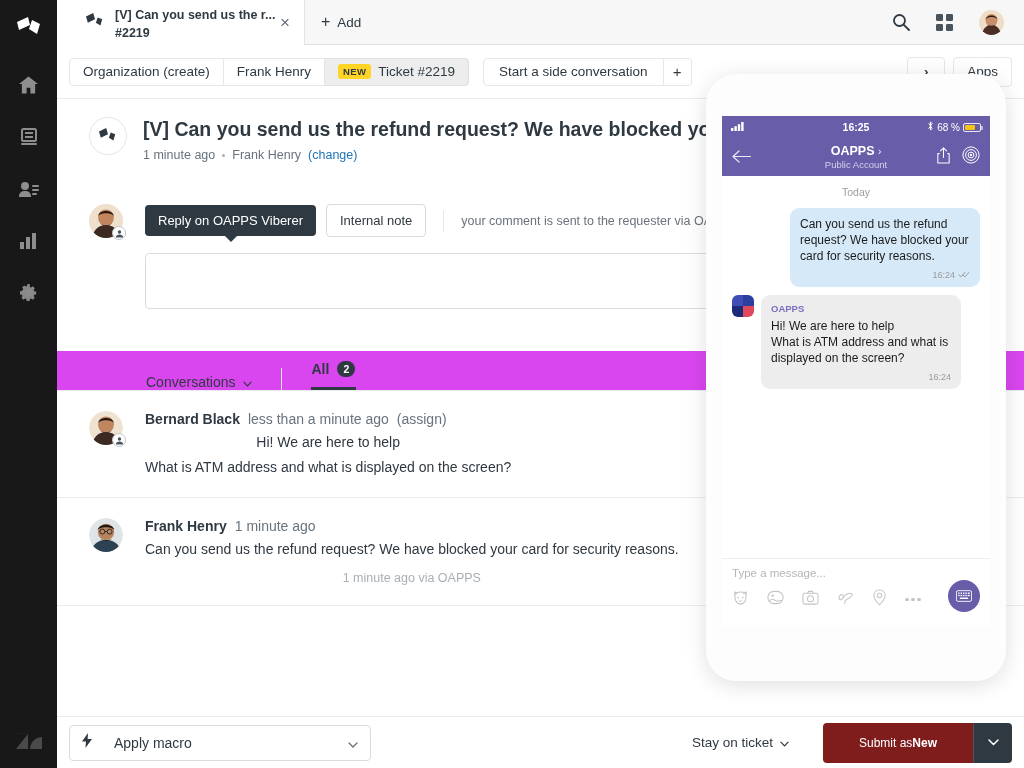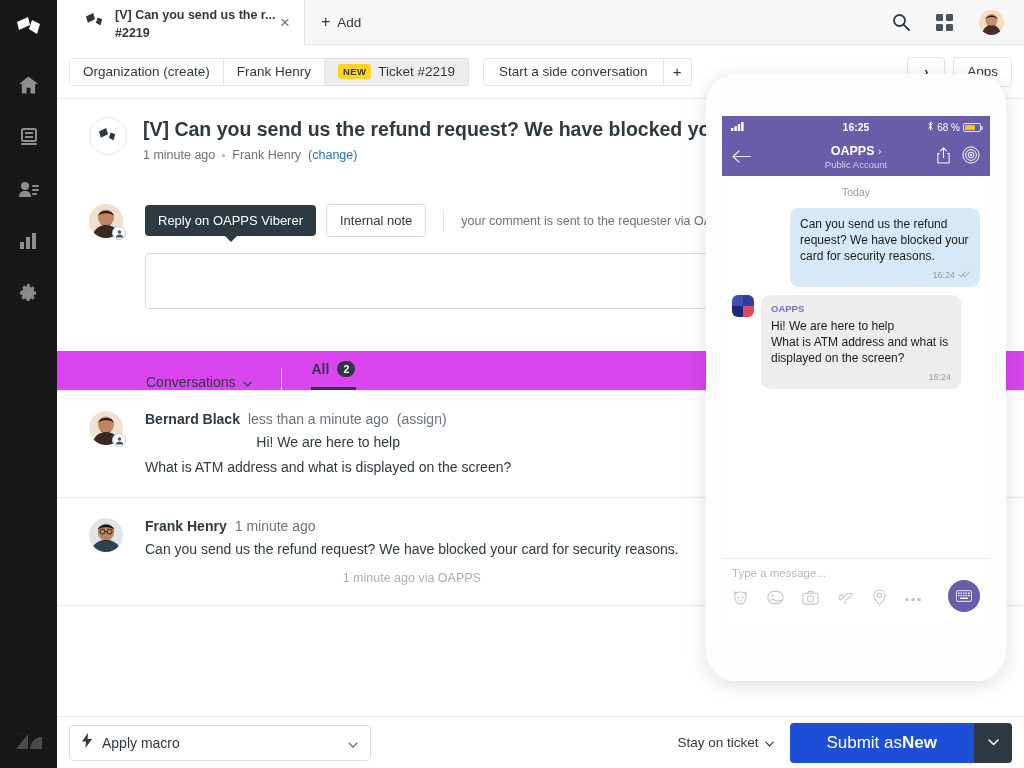--- a/index.html
+++ b/index.html
@@ -186,30 +186,30 @@
   .ev-foot { font-size: 12.5px; color: #a9b0b5; margin-top: 12px; }
 
   
   .footbar {
     position: absolute; left: 57px; bottom: 0; width: 967px; height: 52px;
     background: #fff; border-top: 1px solid #e9ebed;
     display: flex; align-items: center; padding: 0 12px;
   }
   .macro {
     width: 302px; height: 36px; border: 1px solid #d8dcde; border-radius: 4px;
-    display: flex; align-items: center; padding: 0 12px; gap: 10px; cursor: pointer; background:#fff;
+    display: flex; align-items: center; padding: 0 12px; gap: 22px; cursor: pointer; background:#fff;
   }
   .macro-lbl { font-size: 14px; color: #2f3941; flex: 1; }
   .foot-right { margin-left: auto; display: flex; align-items: center; gap: 16px; }
   .stay { display: flex; align-items: center; gap: 7px; font-size: 13.5px; color: #2f3941; cursor: pointer; }
   .submit-group { display: flex; }
   .submit-main {
-    background: #1d4ed8; color: #fff; font-size: 17px; height: 40px;
+    background: #7f1d1d; color: #fff; font-size: 12px; height: 40px;
     padding: 0 36px; border-radius: 4px 0 0 4px; display: flex; align-items: center;
-    cursor: pointer; border-right: 1px solid #49545c;
+    cursor: pointer; border-right: 1px solid #49545c; margin-left: 18px;
   }
   .submit-main b { font-weight: bold; }
   .submit-main .light { font-weight: normal; }
   .submit-caret {
     background: #2f3941; color: #fff; width: 38px; height: 40px;
     border-radius: 0 4px 4px 0; display: flex; align-items: center; justify-content: center; cursor: pointer;
   }
 
   
   .phone {

